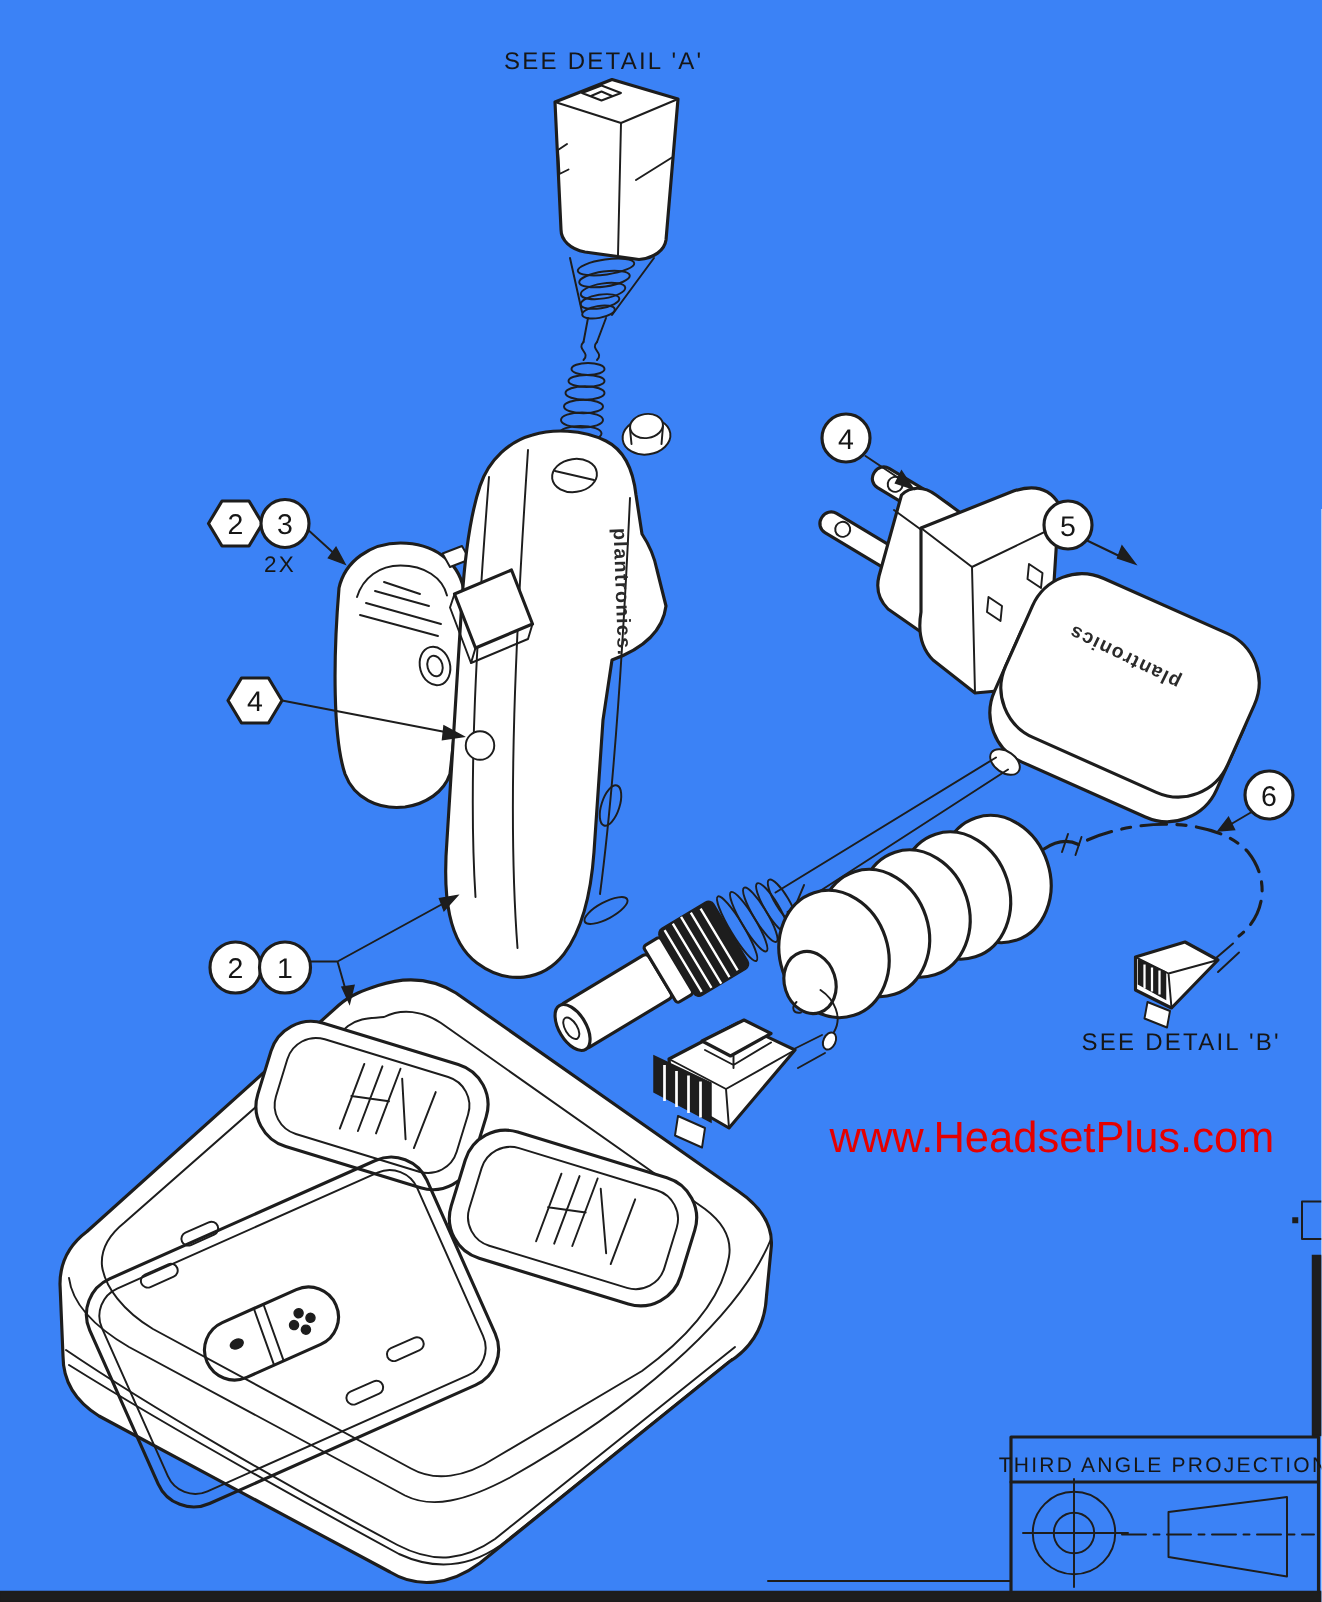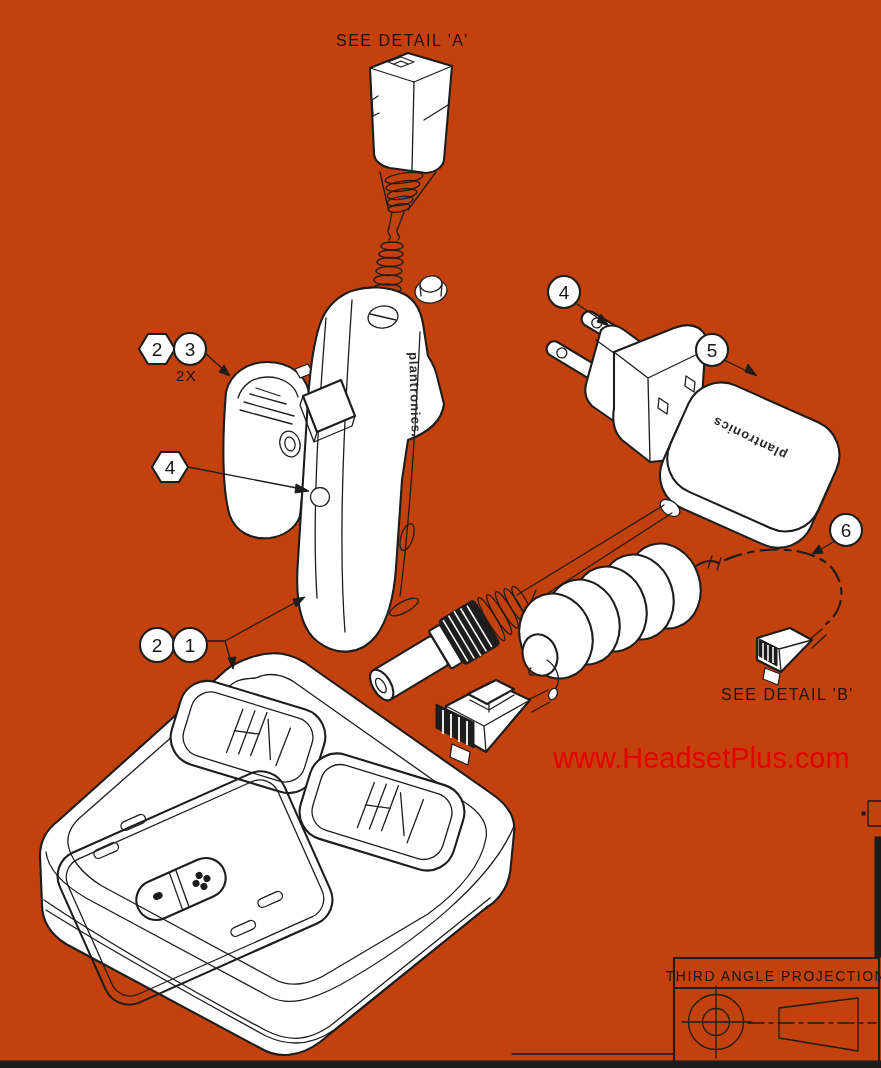--- a/index.html
+++ b/index.html
@@ -1,16 +1,16 @@
 <!DOCTYPE html>
 <html><head>
 <meta charset="utf-8">
 <style>
   html,body{margin:0;padding:0;background:#fff;}
-  #stage{position:relative;width:881px;height:1068px;background:#c2410c;overflow:hidden;
+  #stage{position:relative;width:881px;height:1068px;background:#3b82f6;overflow:hidden;
          font-family:"Liberation Sans",sans-serif;}
   svg{position:absolute;left:0;top:0;}
   .ln{fill:none;stroke:#1d1d1d;stroke-width:2.1;stroke-linecap:round;stroke-linejoin:round;}
   .lt{fill:none;stroke:#1d1d1d;stroke-width:1.3;stroke-linecap:round;stroke-linejoin:round;}
   .wf{fill:#ffffff;stroke:#1d1d1d;stroke-width:2.1;stroke-linejoin:round;}
   .wft{fill:#ffffff;stroke:#1d1d1d;stroke-width:1.3;stroke-linejoin:round;}
   .dk{fill:#1d1d1d;stroke:#1d1d1d;stroke-width:1;}
   .cad{font-family:"Liberation Sans",sans-serif;fill:#161616;letter-spacing:1.5px;}
   .num{font-family:"Liberation Sans",sans-serif;fill:#161616;font-size:19px;text-anchor:middle;}
   .brand{font-family:"Liberation Sans",sans-serif;fill:#2a2a2a;font-weight:bold;}

